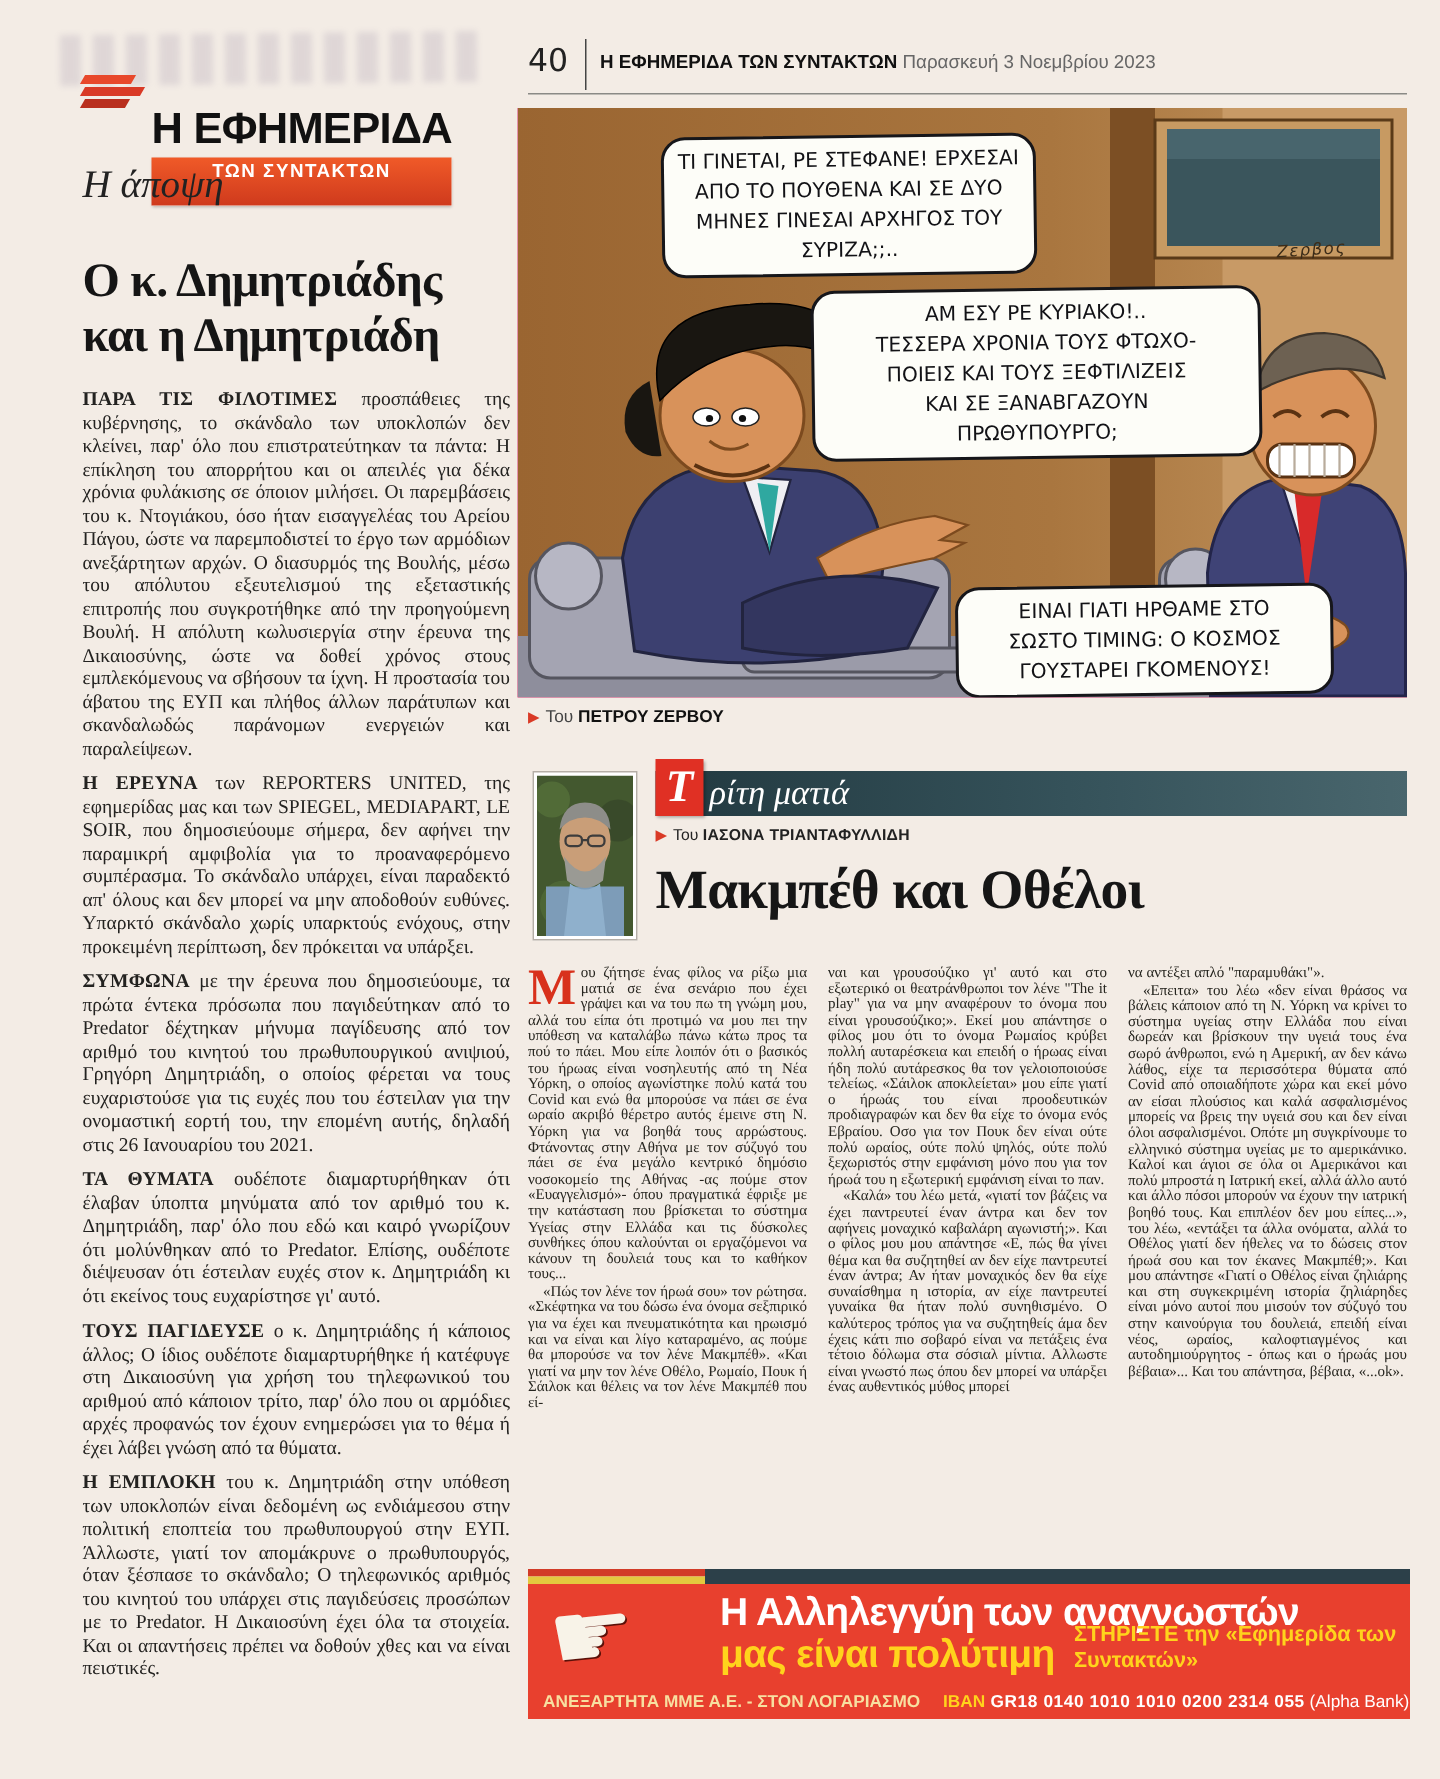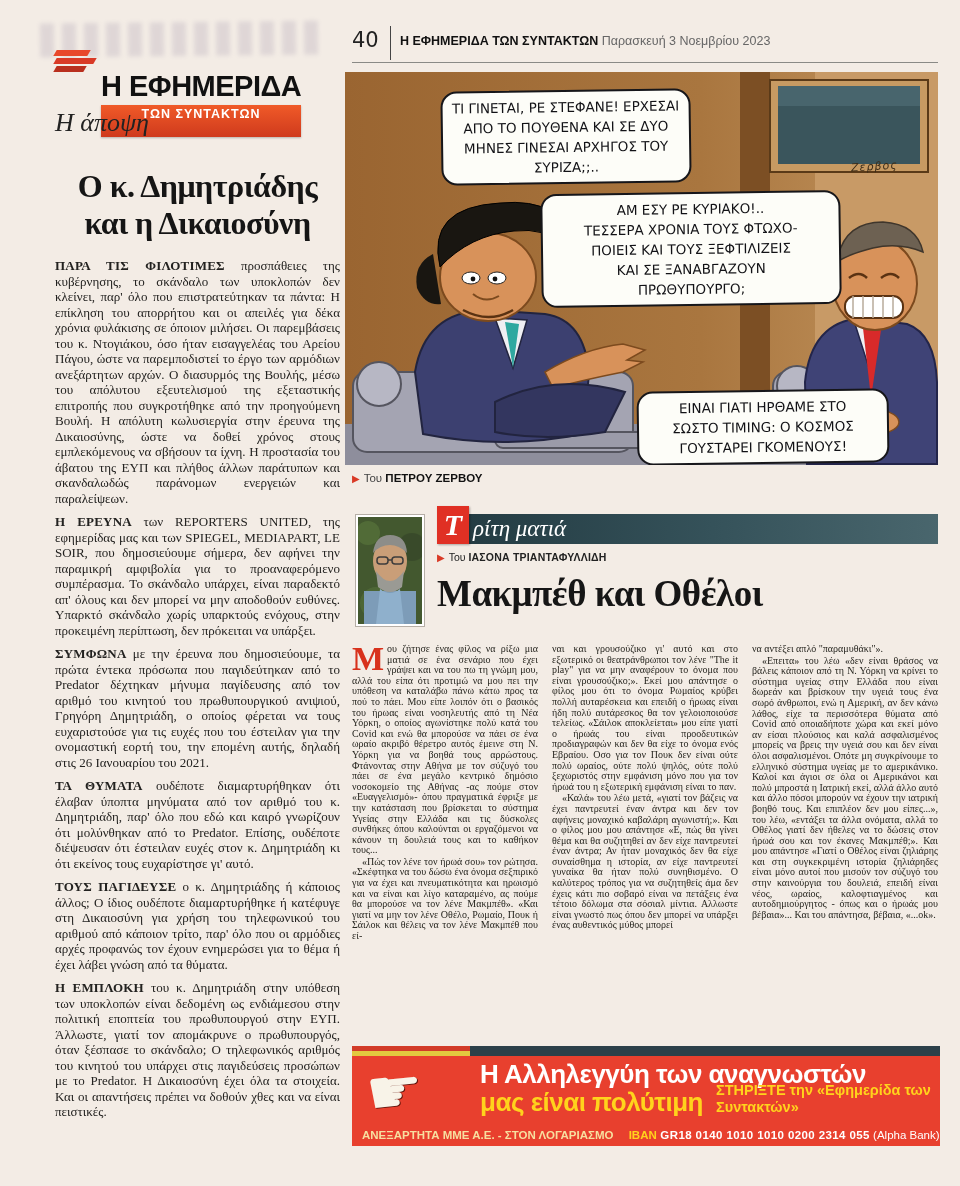--- a/index.html
+++ b/index.html
@@ -31,21 +31,21 @@
   .pageno{position:absolute;left:352px;top:28px;font-family:"DejaVu Sans",sans-serif;font-size:21px;color:#222;}
   .pageno-rule{position:absolute;left:390px;top:26px;width:1px;height:34px;background:#444;}
   .head-line{position:absolute;left:400px;top:34px;font-family:"Liberation Sans","DejaVu Sans",sans-serif;font-size:12.5px;}
   .head-line b{color:#111;}
   .head-line span{color:#666;font-weight:400;}
   .head-rule{position:absolute;left:352px;top:62px;width:586px;height:1px;background:#8a8a86;}
 
   
   .opinion{position:absolute;left:55px;top:108px;width:285px;}
   .op-section{font-style:italic;font-size:26px;color:#222;margin:0 0 30px 0;}
-  .op-headline{font-size:32px;line-height:37px;font-weight:600;letter-spacing:-.5px;color:#151515;margin:0 0 16px 0;text-align:center;}
+  .op-headline{font-size:32px;line-height:37px;font-weight:600;letter-spacing:-.5px;color:#151515;margin:0 0 16px 0;}
   .opinion p{font-size:13px;line-height:15.5px;text-align:justify;margin:0 0 8px 0;color:#232220;}
   .opinion p b{letter-spacing:.2px;}
 
   
   .cartoon{position:absolute;left:345px;top:72px;width:593px;height:393px;overflow:hidden;background:#ec4899;}
   .cartoon svg{position:absolute;left:0;top:0;}
   .bubble{position:absolute;background:#fdfdf8;border:2px solid #16161a;border-radius:16px;
           font-family:"DejaVu Sans","Liberation Sans",sans-serif;font-size:13.5px;line-height:20px;
           color:#121216;text-align:center;padding:5px 9px;white-space:pre-line;transform:rotate(-.8deg);}
   .b1{left:96px;top:18px;width:250px;}
@@ -125,21 +125,21 @@
   <div class="head-line" data-name="header-line">
     <b data-name="paper-name">Η ΕΦΗΜΕΡΙΔΑ ΤΩΝ ΣΥΝΤΑΚΤΩΝ</b>
     <span data-name="issue-date">Παρασκευή 3 Νοεμβρίου 2023</span>
   </div>
   <div class="head-rule" data-name="header-rule"></div>
 
   <div class="opinion" data-name="opinion-column">
     <div class="op-section" data-name="opinion-section-title">Η άποψη</div>
     <h1 class="op-headline" data-name="opinion-headline">
       <span>Ο κ. Δημητριάδης</span><br>
-      <span>και η Δικαιοσύνη</span>
+      <span>και η Δημητριάδη</span>
     </h1>
     <p data-name="opinion-paragraph"><b>ΠΑΡΑ ΤΙΣ ΦΙΛΟΤΙΜΕΣ</b><span> προσπάθειες της κυβέρνησης, το σκάνδαλο των υποκλοπών δεν κλείνει, παρ' όλο που επιστρατεύτηκαν τα πάντα: Η επίκληση του απορρήτου και οι απειλές για δέκα χρόνια φυλάκισης σε όποιον μιλήσει. Οι παρεμβάσεις του κ. Ντογιάκου, όσο ήταν εισαγγελέας του Αρείου Πάγου, ώστε να παρεμποδιστεί το έργο των αρμόδιων ανεξάρτητων αρχών. Ο διασυρμός της Βουλής, μέσω του απόλυτου εξευτελισμού της εξεταστικής επιτροπής που συγκροτήθηκε από την προηγούμενη Βουλή. Η απόλυτη κωλυσιεργία στην έρευνα της Δικαιοσύνης, ώστε να δοθεί χρόνος στους εμπλεκόμενους να σβήσουν τα ίχνη. Η προστασία του άβατου της ΕΥΠ και πλήθος άλλων παράτυπων και σκανδαλωδώς παράνομων ενεργειών και παραλείψεων.</span></p>
     <p data-name="opinion-paragraph"><b>Η ΕΡΕΥΝΑ</b><span> των REPORTERS UNITED, της εφημερίδας μας και των SPIEGEL, MEDIAPART, LE SOIR, που δημοσιεύουμε σήμερα, δεν αφήνει την παραμικρή αμφιβολία για το προαναφερόμενο συμπέρασμα. Το σκάνδαλο υπάρχει, είναι παραδεκτό απ' όλους και δεν μπορεί να μην αποδοθούν ευθύνες. Υπαρκτό σκάνδαλο χωρίς υπαρκτούς ενόχους, στην προκειμένη περίπτωση, δεν πρόκειται να υπάρξει.</span></p>
     <p data-name="opinion-paragraph"><b>ΣΥΜΦΩΝΑ</b><span> με την έρευνα που δημοσιεύουμε, τα πρώτα έντεκα πρόσωπα που παγιδεύτηκαν από το Predator δέχτηκαν μήνυμα παγίδευσης από τον αριθμό του κινητού του πρωθυπουργικού ανιψιού, Γρηγόρη Δημητριάδη, ο οποίος φέρεται να τους ευχαριστούσε για τις ευχές που του έστειλαν για την ονομαστική εορτή του, την επομένη αυτής, δηλαδή στις 26 Ιανουαρίου του 2021.</span></p>
     <p data-name="opinion-paragraph"><b>ΤΑ ΘΥΜΑΤΑ</b><span> ουδέποτε διαμαρτυρήθηκαν ότι έλαβαν ύποπτα μηνύματα από τον αριθμό του κ. Δημητριάδη, παρ' όλο που εδώ και καιρό γνωρίζουν ότι μολύνθηκαν από το Predator. Επίσης, ουδέποτε διέψευσαν ότι έστειλαν ευχές στον κ. Δημητριάδη κι ότι εκείνος τους ευχαρίστησε γι' αυτό.</span></p>
     <p data-name="opinion-paragraph"><b>ΤΟΥΣ ΠΑΓΙΔΕΥΣΕ</b><span> ο κ. Δημητριάδης ή κάποιος άλλος; Ο ίδιος ουδέποτε διαμαρτυρήθηκε ή κατέφυγε στη Δικαιοσύνη για χρήση του τηλεφωνικού του αριθμού από κάποιον τρίτο, παρ' όλο που οι αρμόδιες αρχές προφανώς τον έχουν ενημερώσει για το θέμα ή έχει λάβει γνώση από τα θύματα.</span></p>
     <p data-name="opinion-paragraph"><b>Η ΕΜΠΛΟΚΗ</b><span> του κ. Δημητριάδη στην υπόθεση των υποκλοπών είναι δεδομένη ως ενδιάμεσου στην πολιτική εποπτεία του πρωθυπουργού στην ΕΥΠ. Άλλωστε, γιατί τον απομάκρυνε ο πρωθυπουργός, όταν ξέσπασε το σκάνδαλο; Ο τηλεφωνικός αριθμός του κινητού του υπάρχει στις παγιδεύσεις προσώπων με το Predator. Η Δικαιοσύνη έχει όλα τα στοιχεία. Και οι απαντήσεις πρέπει να δοθούν χθες και να είναι πειστικές.</span></p>
   </div>
 
   <div class="cartoon" data-name="editorial-cartoon">

